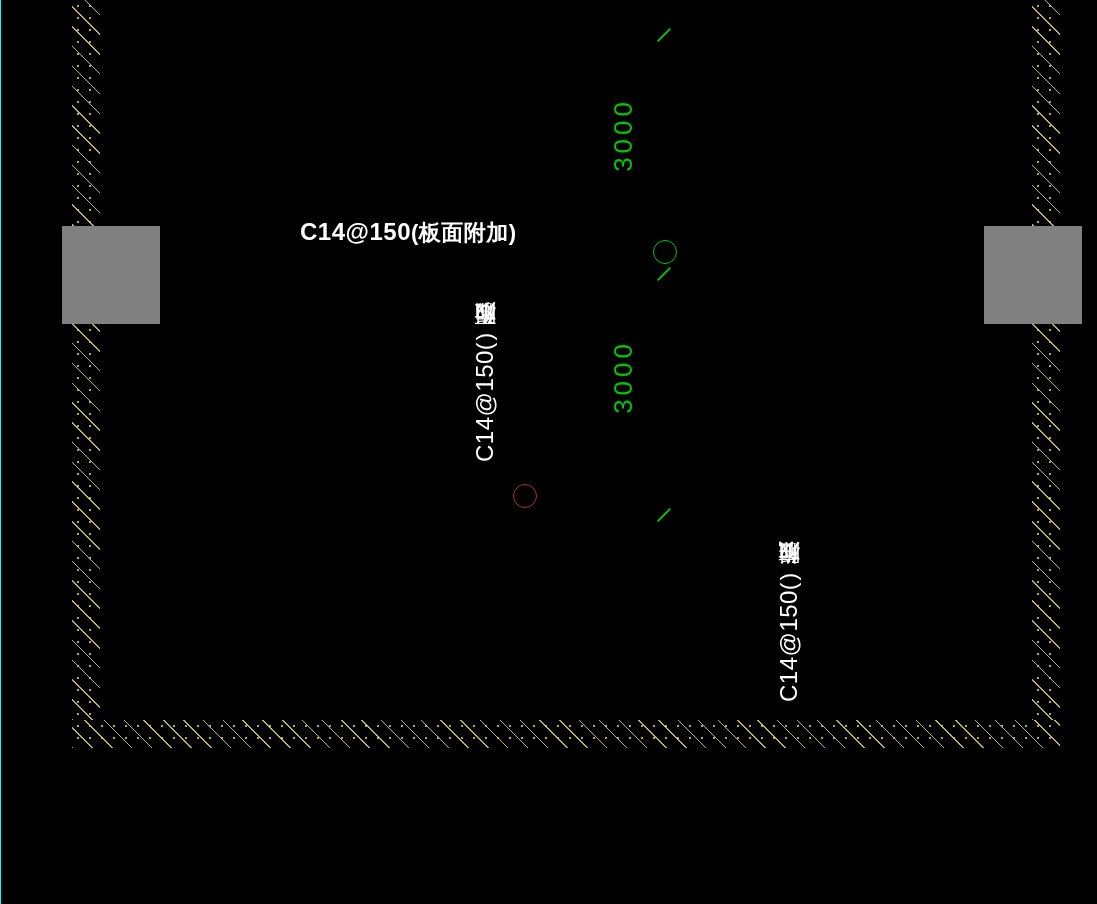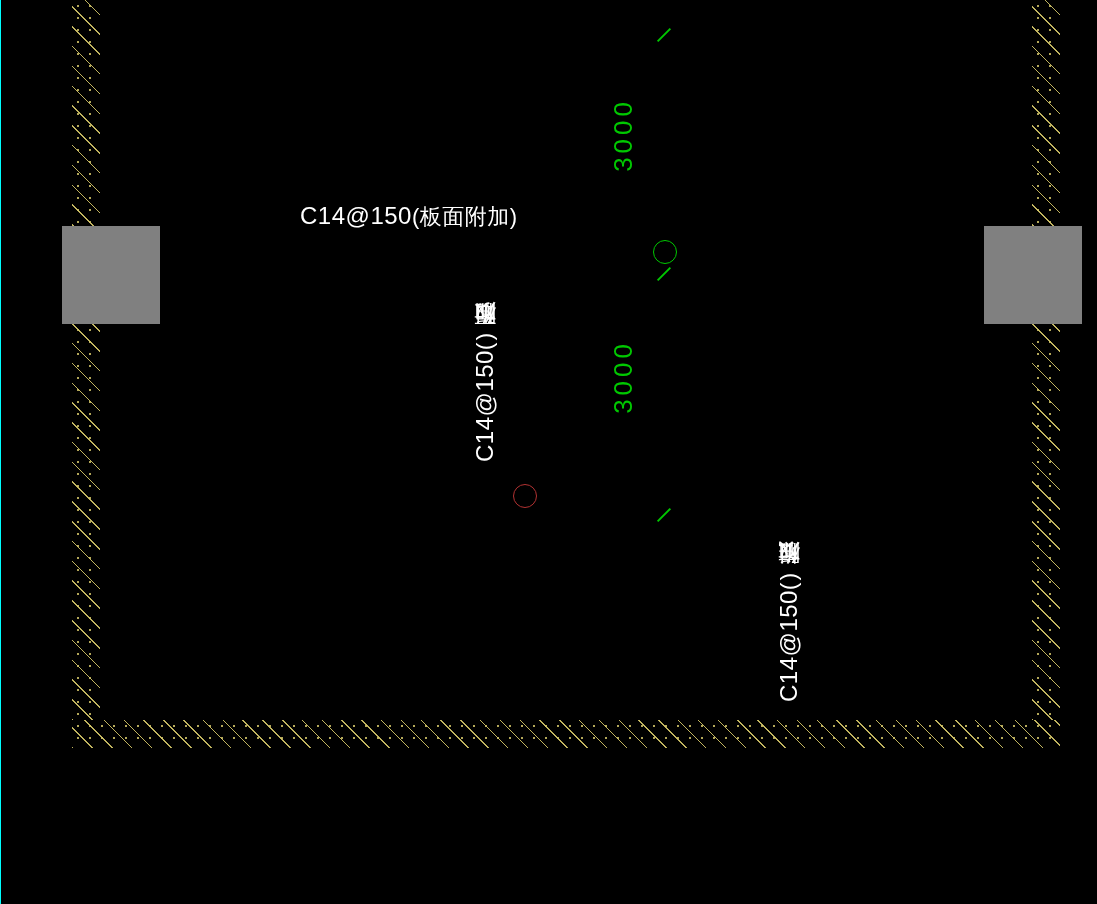--- a/index.html
+++ b/index.html
@@ -109,21 +109,21 @@
   <div class="pier" style="left:63px; top:227px; width:96px; height:96px;"></div>
   <div class="pier" style="left:985px; top:227px; width:96px; height:96px;"></div>
 
   <div class="circ c-red" style="left:513px; top:484px; border-color:#b23232;"></div>
   <div class="circ c-green" style="left:653px; top:240px; border-color:#00c800;"></div>
 
   <div class="tick" style="left:655px; top:26px;"></div>
   <div class="tick" style="left:655px; top:265px;"></div>
   <div class="tick" style="left:655px; top:506px;"></div>
 
-  <div class="lbl" style="left:300px; top:202px;">
+  <div class="lbl" style="left:300px; top:218px;font-weight:bold;">
     <span>C14@150</span><span class="paren">(板面附加)</span>
   </div>
 
   <div class="lbl vtext" style="left:470px; top:262px; height:200px;">
     <span>C14@150</span><span class="paren">(板面附加)</span>
   </div>
 
   <div class="lbl vtext" style="left:774px; top:502px; height:200px;">
     <span>C14@150</span><span class="paren">(板底附加)</span>
   </div>

